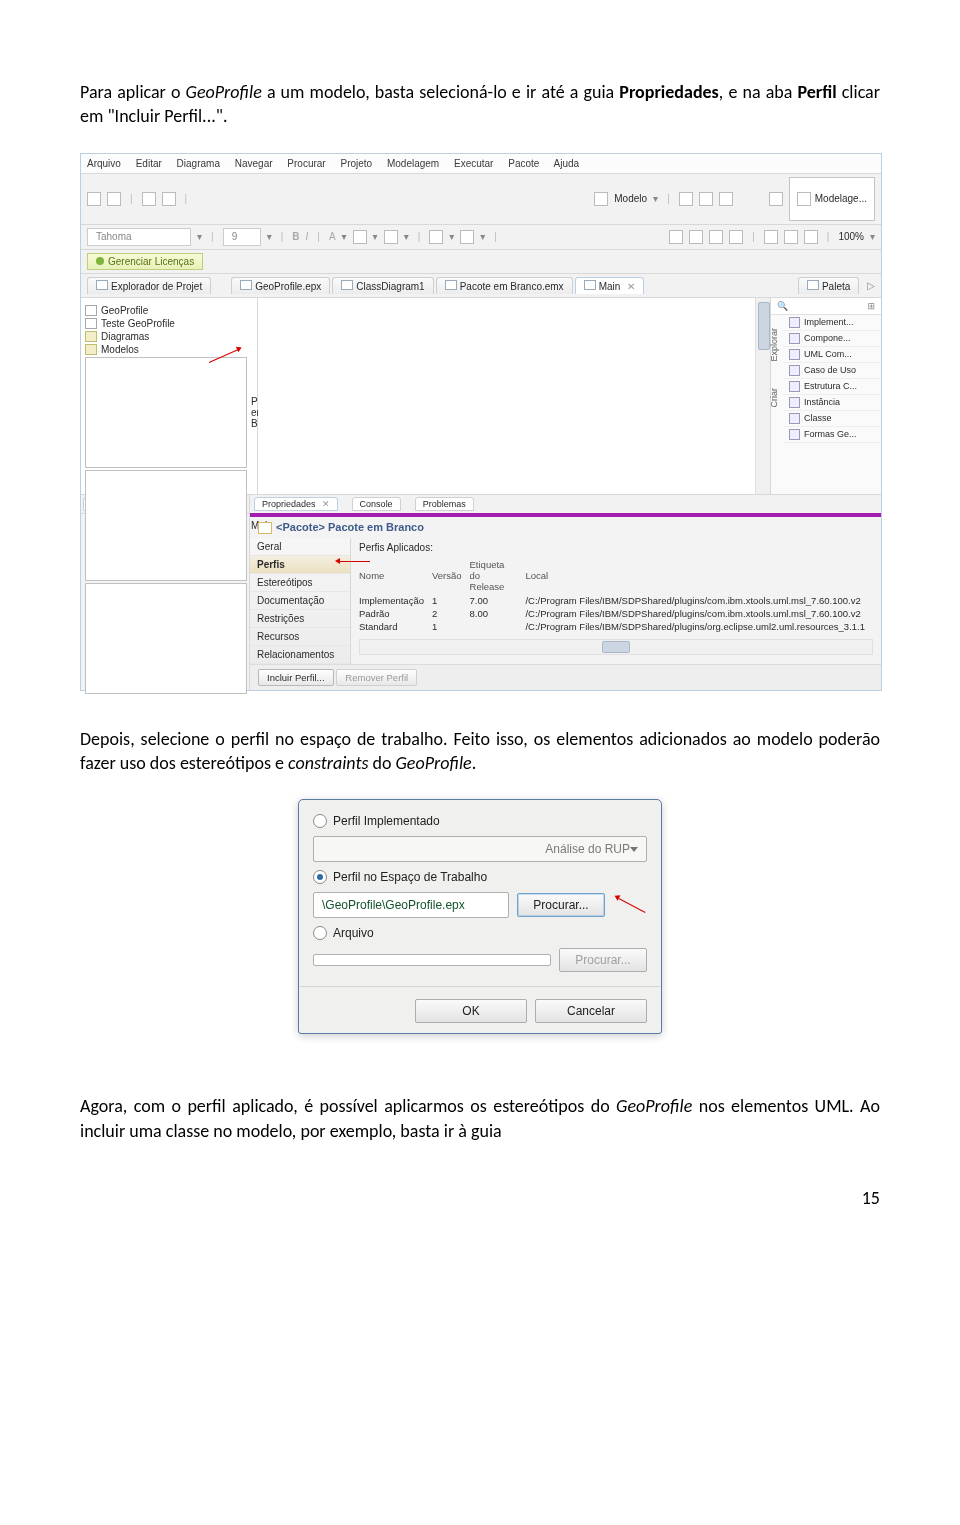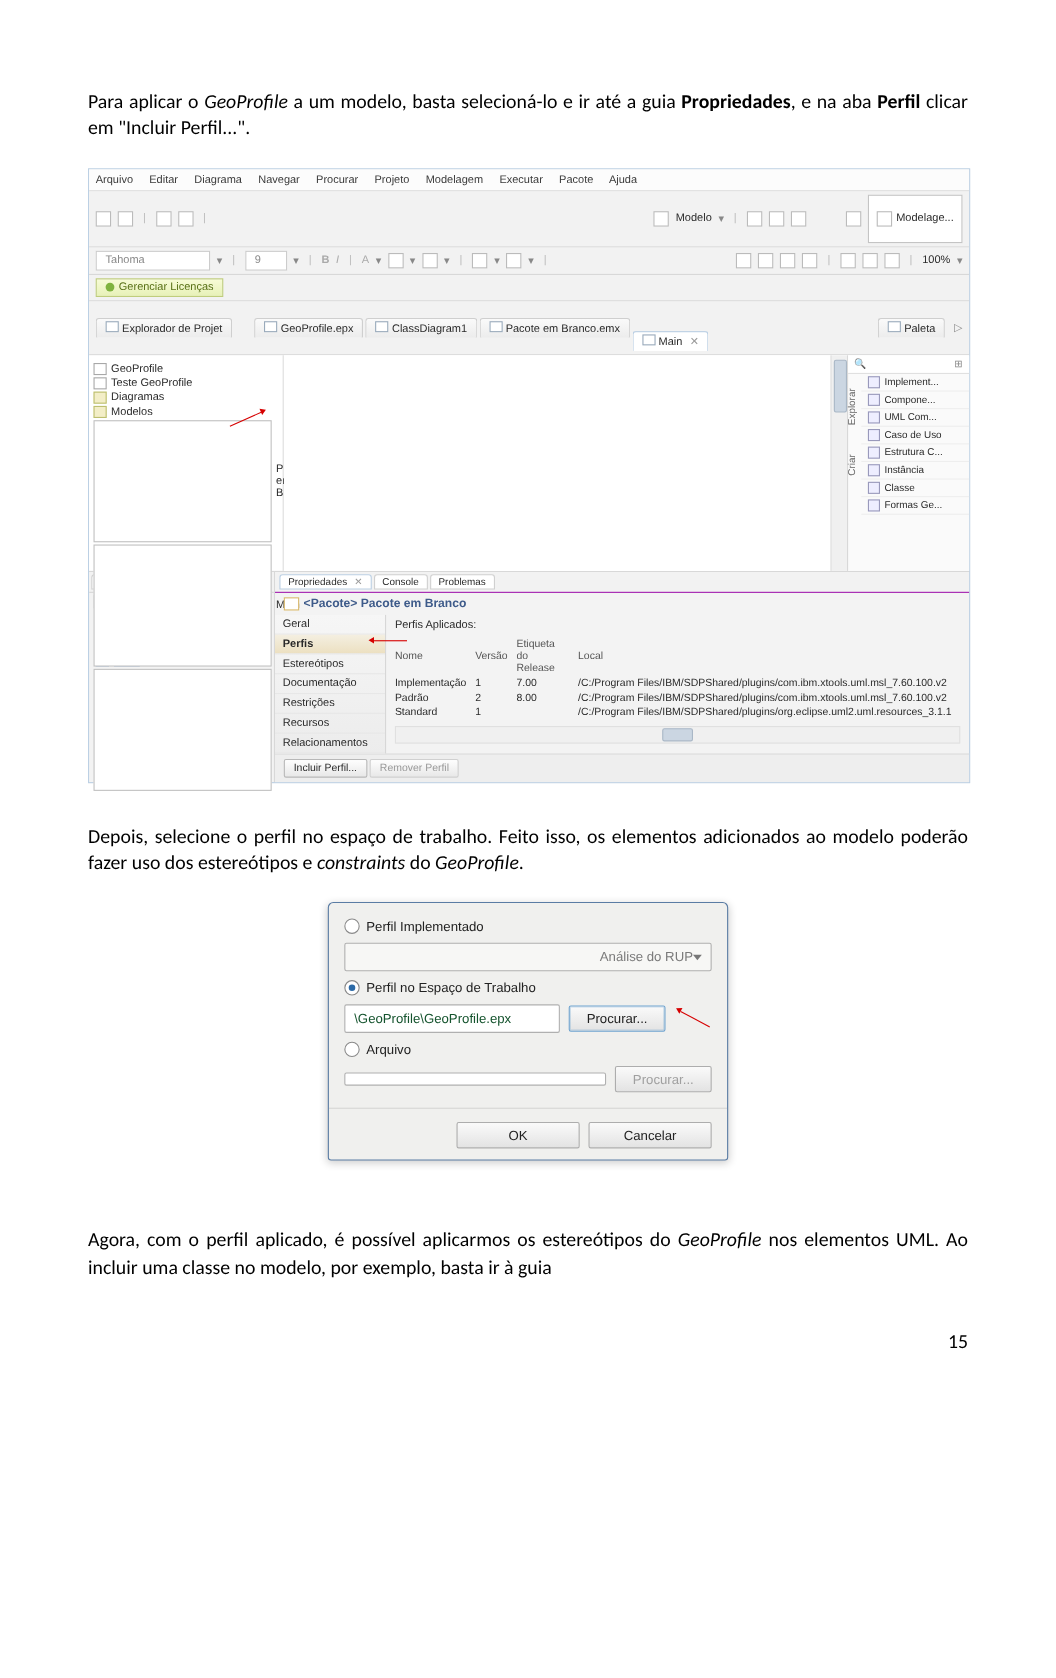--- a/index.html
+++ b/index.html
@@ -77,21 +77,20 @@
   .ss1 .tab {
     background: linear-gradient(#fafafa,#ececec);
     border: 1px solid #cfcfcf;
     border-bottom: none;
     padding: 2px 8px;
     border-radius: 3px 3px 0 0;
   }
   .ss1 .tab.active {
     background: #fff;
     border-color: #bcd0e4;
-    margin-top: 24px;
   }
   .ss1 .pbadge {
     display:inline-block; width:10px; height:8px; background:#fff; border:1px solid #9ab; margin-right:3px;
   }
   .ss1 .body {
     display: flex;
     height: 196px;
     background: #fff;
   }
   .ss1 .tree {
@@ -127,21 +126,21 @@
   .ss1 .palette .pico { width:9px; height:9px; border:1px solid #99b; background:#eef; }
 
   .ss1 .lowersplit { display:flex; border-top:1px solid #d8d8d8; }
   .ss1 .leftlow { width:168px; border-right:1px solid #d8d8d8; }
   .ss1 .leftlow .ltabs { background:#f2f2f2; padding:2px; display:flex; gap:2px; border-bottom:1px solid #d8d8d8;}
   .ss1 .leftlow .ltab { background:#fff; border:1px solid #d0d0d0; border-radius:3px 3px 0 0; padding:1px 5px; font-size:9px;}
   .ss1 .leftlow .ltext { padding:6px; font-size:9px; color:#444; line-height:1.3;}
   .ss1 .leftlow .ltext .lnk { color:#2a6dbd; text-decoration:underline; }
 
   .ss1 .midlow { flex:1; }
-  .ss1 .midlow .mtabs { background:#f2f2f2; padding:2px 4px; display:flex; gap:2px; border-bottom:1px solid #a21caf; }
+  .ss1 .midlow .mtabs { background:#f2f2f2; padding:2px 4px; display:flex; gap:14px; border-bottom:4px solid #a21caf; }
   .ss1 .midlow .mtab { background:#fff; border:1px solid #d0d0d0; border-radius:3px 3px 0 0; padding:1px 7px; font-size:9px;}
   .ss1 .midlow .mtab.active { border-color:#bcd0e4; }
   .ss1 .pacote { padding:4px 8px; color:#3e5b8a; font-weight:700; font-size:11px; }
   .ss1 .pacote .pkgico { display:inline-block; width:12px; height:10px; border:1px solid #d7b76a; background:#fff; margin-right:4px; vertical-align:middle;}
   .ss1 .proprow { display:flex; }
   .ss1 .sidelist { width:100px; background:linear-gradient(#f6f6f6,#ececec); border-right:1px solid #d7d7d7; }
   .ss1 .sidelist .sitem { padding:3px 7px; font-size:10px; border-bottom:1px solid #e7e7e7; }
   .ss1 .sidelist .sitem.sel { background:linear-gradient(#f4efe1,#ece0c1); font-weight:700; position:relative;}
   .ss1 .arrow2 { position:absolute; left:90px; top:5px; width:30px; height:1px; background:#d60000; }
   .ss1 .arrow2::before { content:""; position:absolute; left:-5px; top:-3px; border:3px solid transparent; border-left:none; border-right:5px solid #d60000;}

